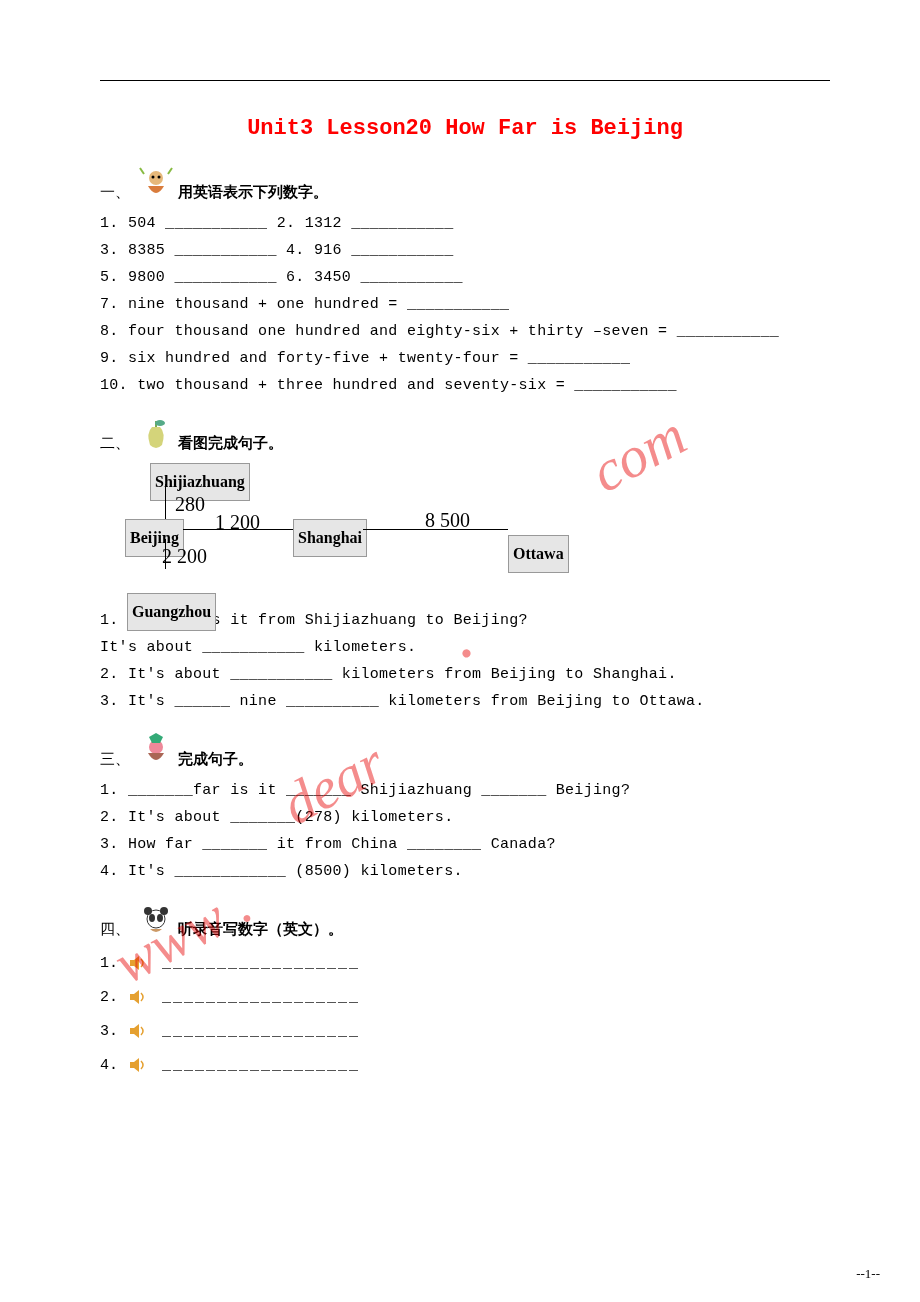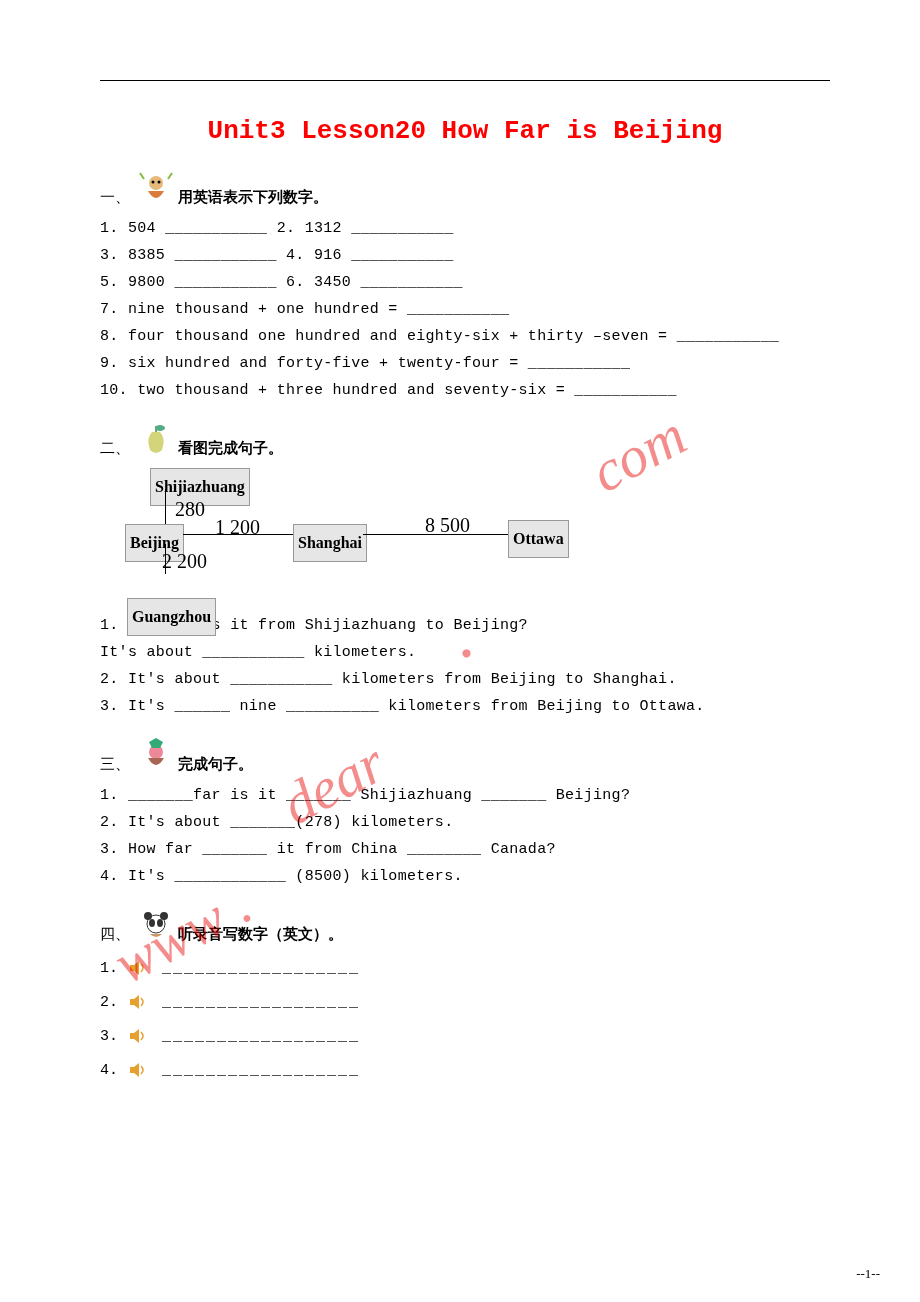--- a/index.html
+++ b/index.html
@@ -13,21 +13,21 @@
       position: relative;
       padding: 60px 90px 20px 100px;
     }
     .top-rule {
       border-top: 1px solid #000;
       margin: 20px 0 35px 0;
     }
     .title {
       text-align: center;
       color: #FF0000;
-      font-size: 26px;
+      font-size: 22px;
       font-weight: bold;
       font-family: "Courier New", monospace;
       margin-bottom: 25px;
     }
     .section-head {
       display: flex;
       align-items: flex-end;
       margin: 18px 0 8px 0;
     }
     .section-head .label {
@@ -150,21 +150,21 @@
 <div class="diagram">
   <div class="dbox" style="left:25px; top:0;">Shijiazhuang</div>
   <div class="dline" style="left:40px; top:21px; width:1px; height:39px;"></div>
   <div class="dnum" style="left:50px; top:30px;">280</div>
   <div class="dbox" style="left:0; top:56px;">Beijing</div>
   <div class="dnum" style="left:90px; top:48px;">1 200</div>
   <div class="dline" style="left:58px; top:66px; width:110px; height:1px;"></div>
   <div class="dbox" style="left:168px; top:56px;">Shanghai</div>
   <div class="dnum" style="left:300px; top:46px;">8 500</div>
   <div class="dline" style="left:238px; top:66px; width:145px; height:1px;"></div>
-  <div class="dbox" style="left:383px; top:52px;">Ottawa</div>
+  <div class="dbox" style="left:383px; top:72px;">Ottawa</div>
   <div class="dline" style="left:40px; top:76px; width:1px; height:30px;"></div>
   <div class="dnum" style="left:37px; top:82px;">2 200</div>
   <div class="dbox" style="left:2px; top:106px;margin-top:24px;">Guangzhou</div>
 </div>
 
 <div class="line">1. How far is it from Shijiazhuang to Beijing?</div>
 <div class="line">It's about ___________ kilometers.</div>
 <div class="line">2. It's about ___________ kilometers from Beijing to Shanghai.</div>
 <div class="line">3. It's ______ nine __________ kilometers from Beijing to Ottawa.</div>
 

